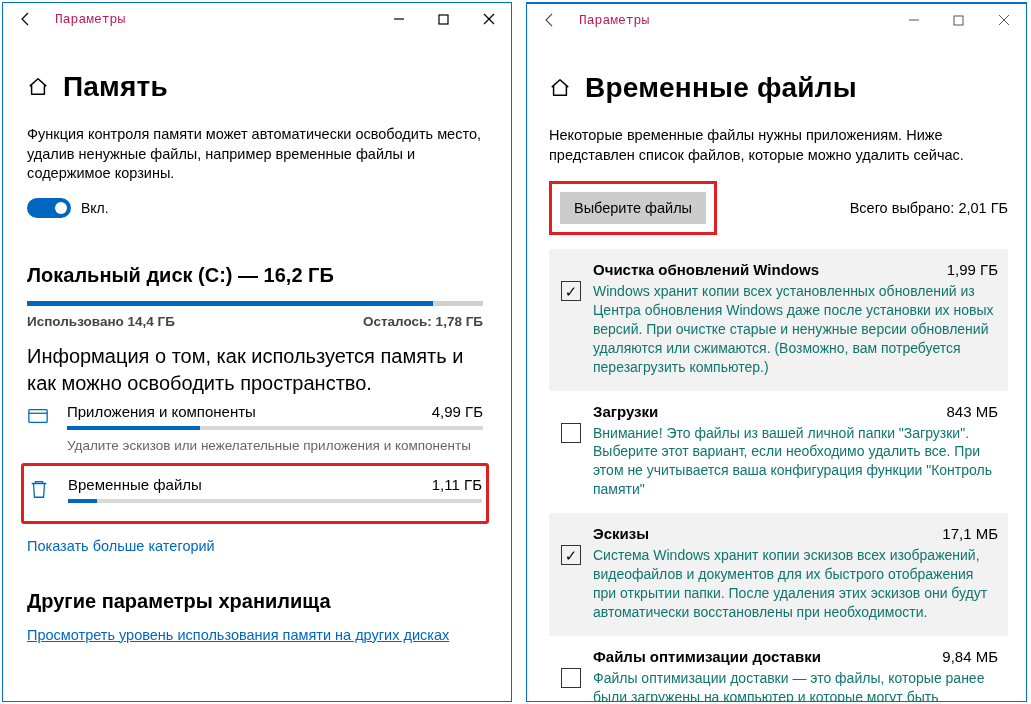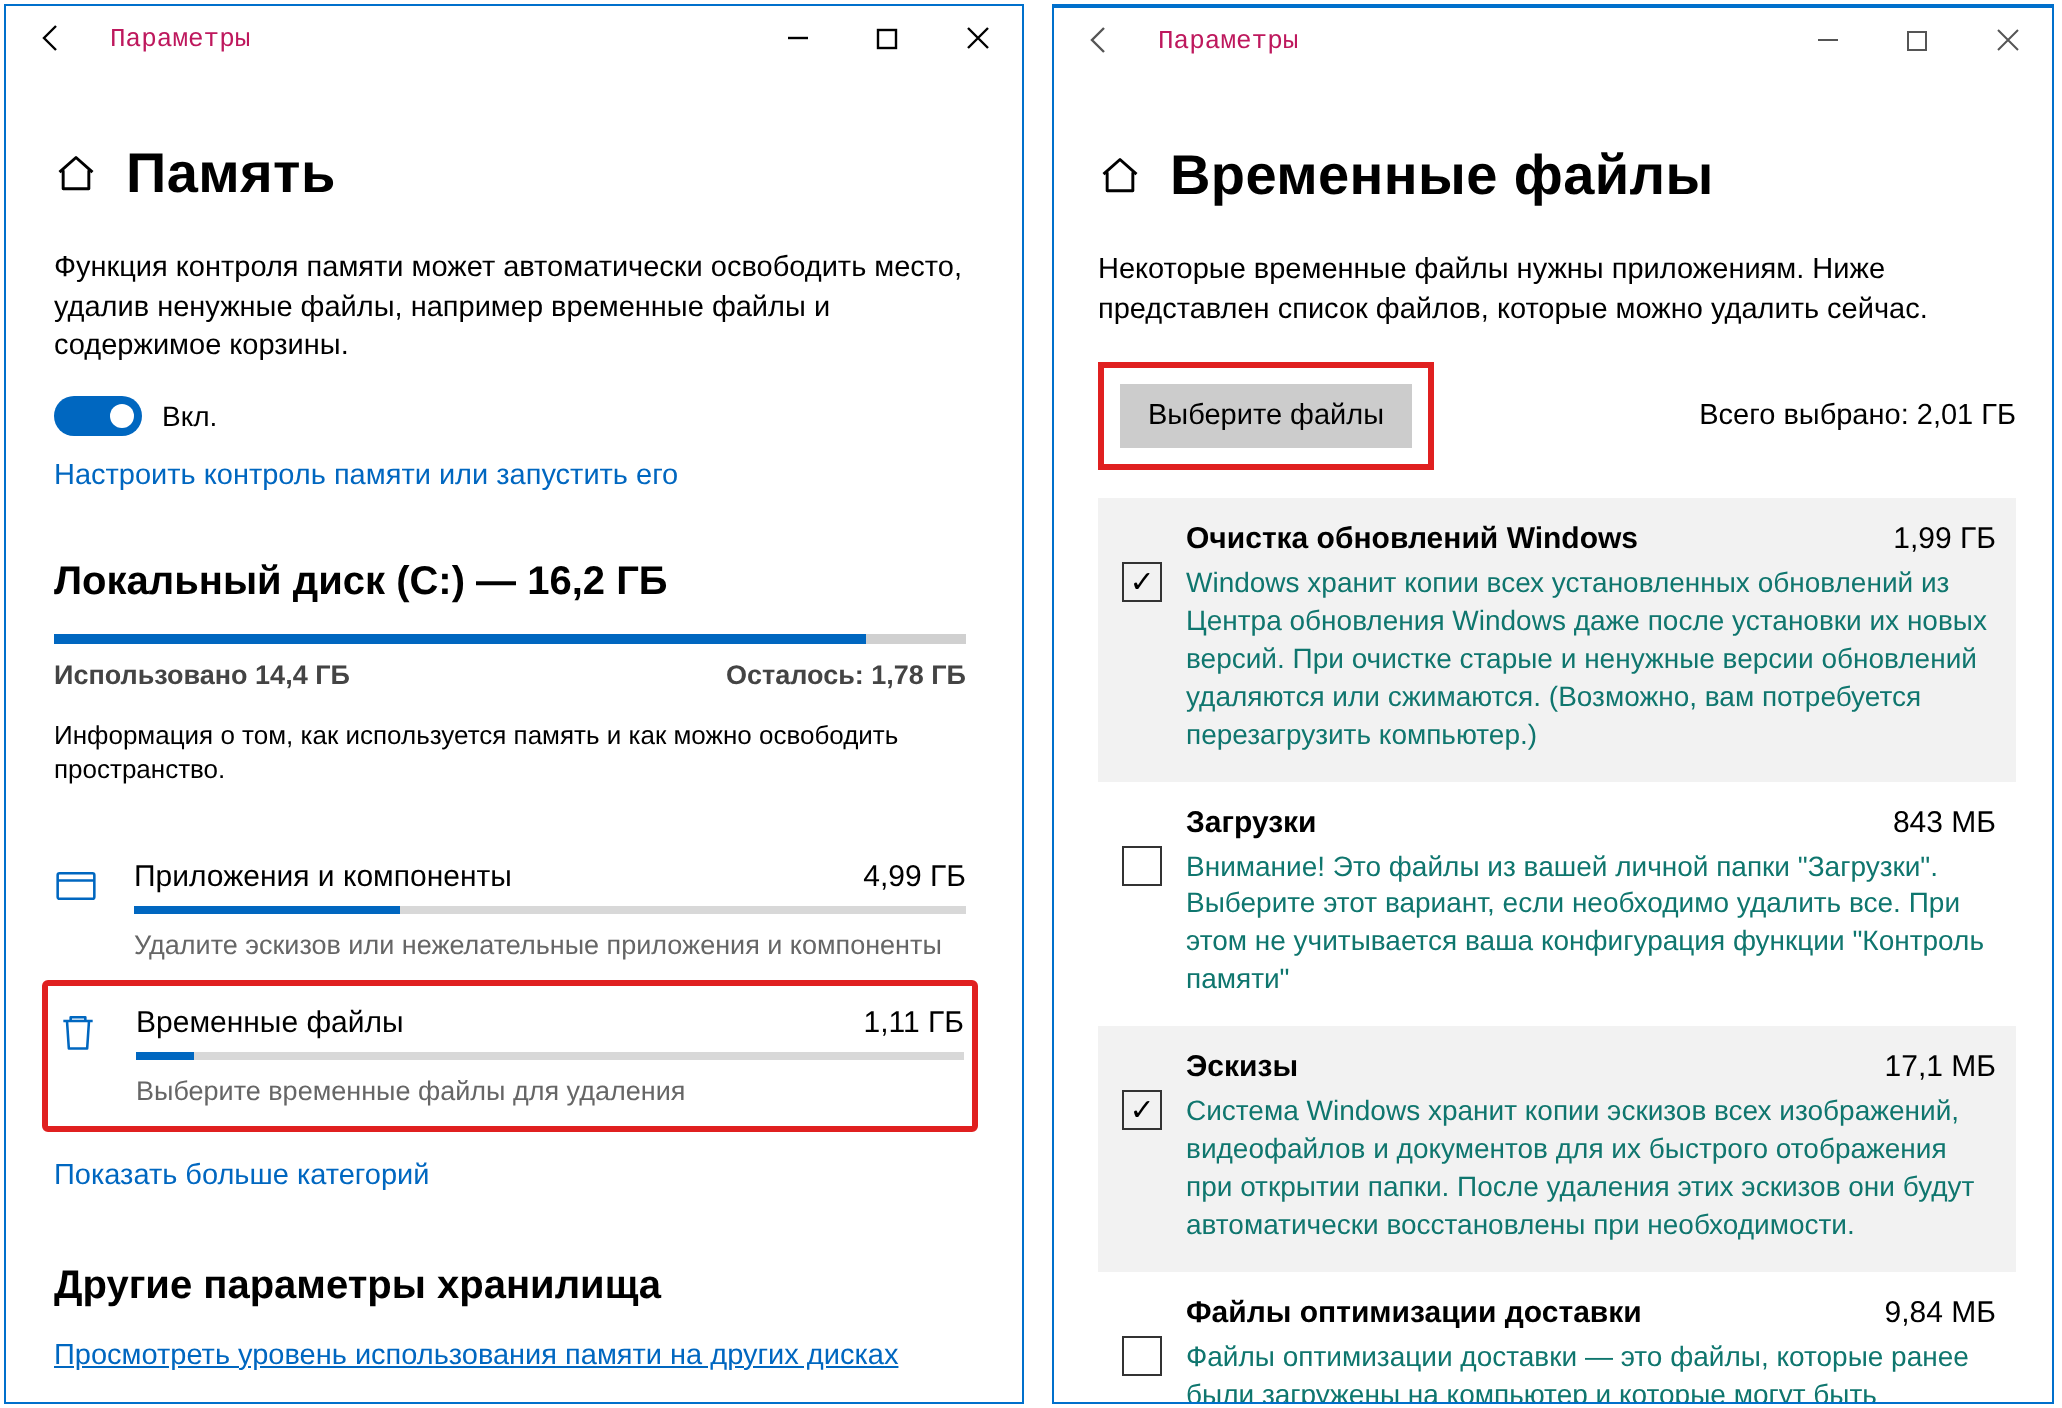--- a/index.html
+++ b/index.html
@@ -59,21 +59,21 @@
   }
   .link { color: #0067c0; font-size: 14.5px; cursor: pointer; }
   .sep { height: 34px; }
   h2.section { font-size: 20px; font-weight: 600; margin-bottom: 14px; }
   .bar {
     height: 5px; background: #d0d0d0; position: relative; margin-bottom: 8px;
     width: 100%;
   }
   .bar-fill { position:absolute; left:0; top:0; bottom:0; background:#0067c0; }
   .bar-meta { display:flex; justify-content:space-between; font-size:13.5px; color:#444; margin-bottom:14px;font-weight:bold;}
-  .info { font-size:13px; color:#000; margin-bottom:30px; line-height:1.35; }
+  .info { font-size:20px; color:#000; margin-bottom:0; line-height:1.35; }
   .cat {
     display:flex; align-items:flex-start; gap:16px; padding:6px 0 10px 0;
   }
   .cat-icon { width:24px; padding-top:2px; color:#0067c0; }
   .cat-body { flex:1; }
   .cat-row1 { display:flex; justify-content:space-between; font-size:15px; margin-bottom:6px; }
   .cat-bar { height:4px; background:#d8d8d8; position:relative; margin-bottom:8px;}
   .cat-bar-fill { position:absolute; left:0; top:0; bottom:0; background:#0067c0; }
   .cat-hint { font-size:13.5px; color:#666; }
   .highlight-red { border:3px solid #e02020; border-radius:3px; padding:4px 4px 6px 4px; margin:0 -6px; }
@@ -144,21 +144,20 @@
       <h1>Память</h1>
     </div>
 
     <p class="desc">Функция контроля памяти может автоматически освободить место, удалив ненужные файлы, например временные файлы и содержимое корзины.</p>
 
     <div class="toggle-row">
       <div class="toggle"></div>
       <span>Вкл.</span>
     </div>
 
-    <div class="link">Настроить контроль памяти или запустить его</div>
 
     <div class="sep"></div>
 
     <h2 class="section">Локальный диск (C:) — 16,2 ГБ</h2>
     <div class="bar">
       <div class="bar-fill" id="disk-fill" style="width: 89%;"></div>
     </div>
     <div class="bar-meta">
       <span>Использовано 14,4 ГБ</span>
       <span>Осталось: 1,78 ГБ</span>
@@ -194,21 +193,20 @@
             </svg>
         </div>
         <div class="cat-body">
           <div class="cat-row1">
             <span>Временные файлы</span>
             <span>1,11 ГБ</span>
           </div>
           <div class="cat-bar">
               <div class="cat-bar-fill" id="temp-fill" style="width: 7%;"></div>
             </div>
-          <div class="cat-hint">Выберите временные файлы для удаления</div>
         </div>
       </div>
     </div>
 
     <div class="show-more">Показать больше категорий</div>
 
     <h2 class="section2">Другие параметры хранилища</h2>
     <span class="bottom-link">Просмотреть уровень использования памяти на других дисках</span>
   </div>
 </div>

